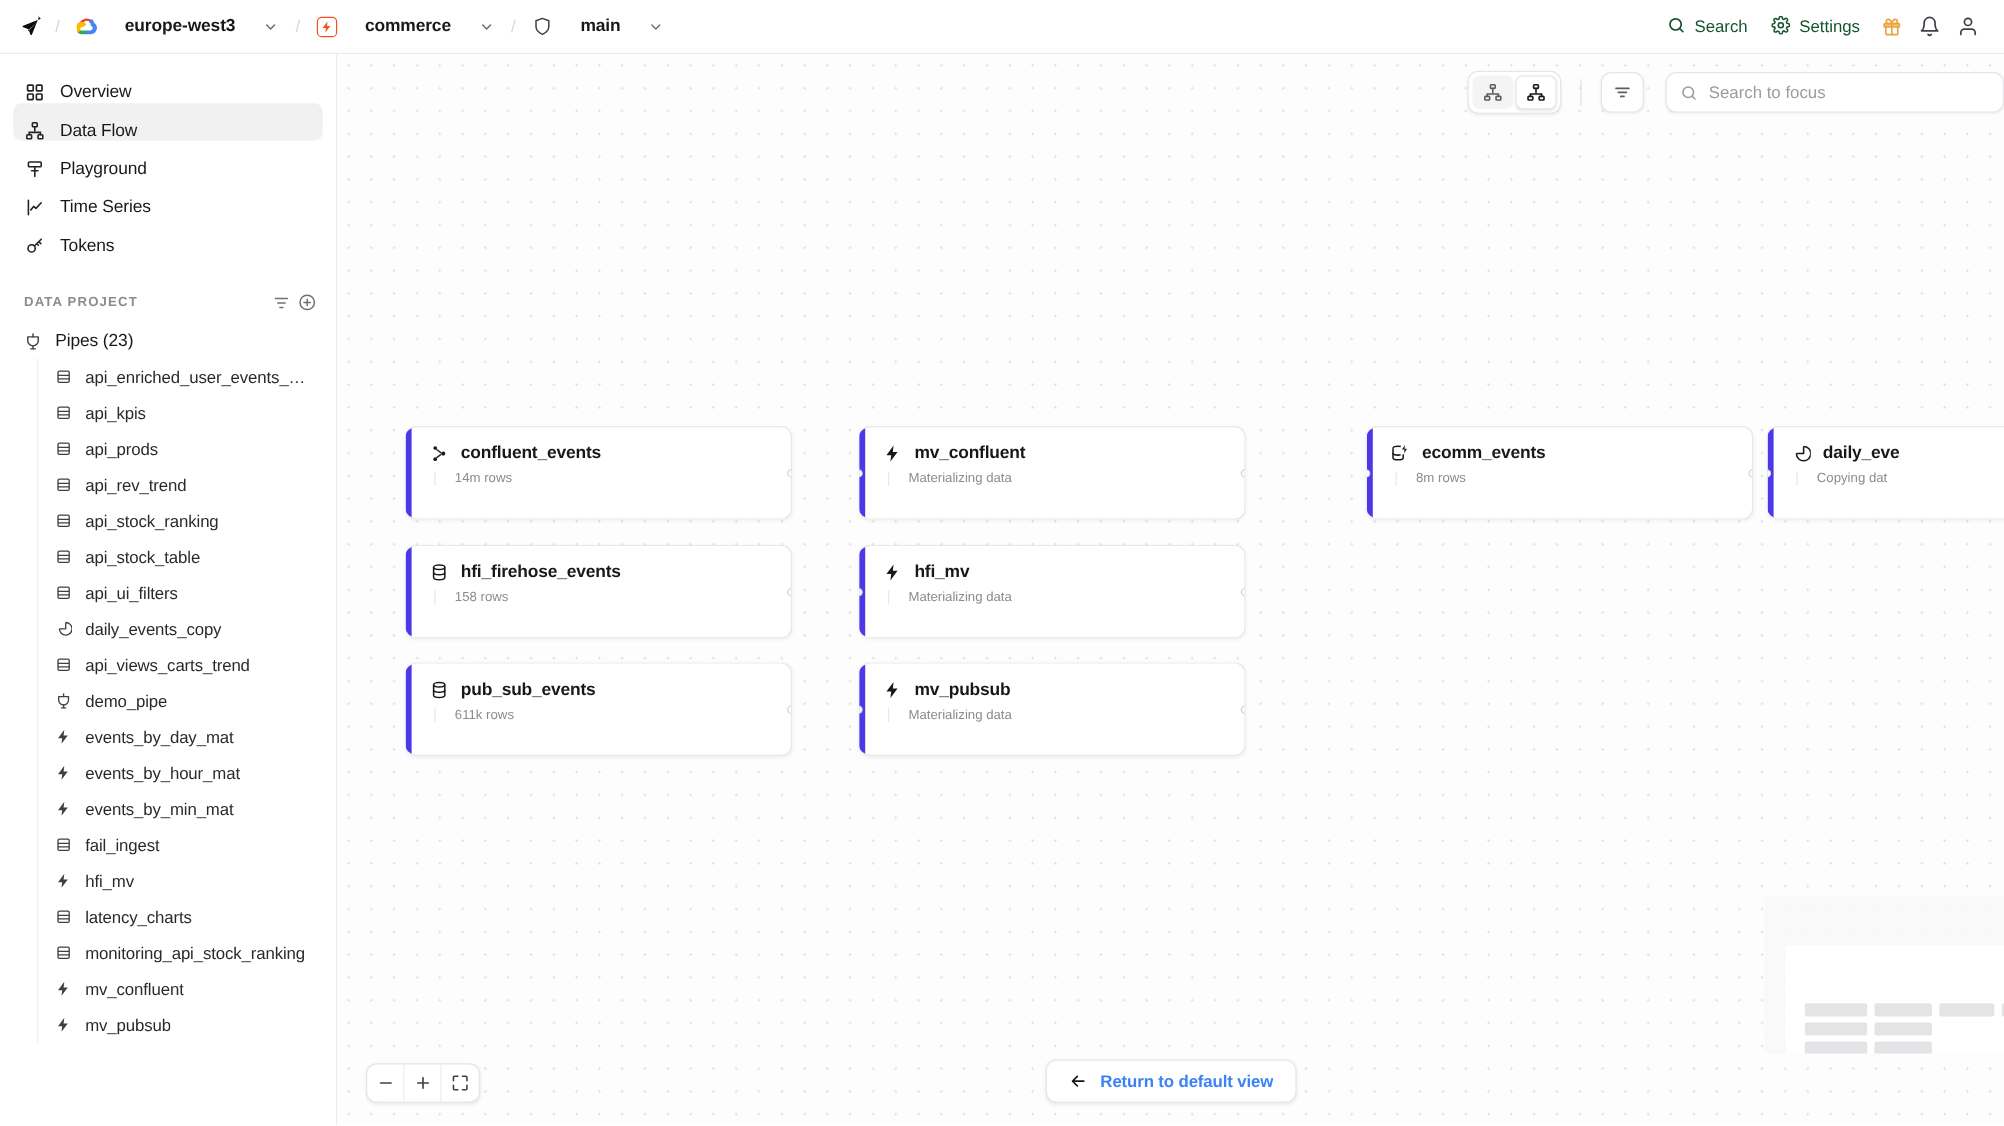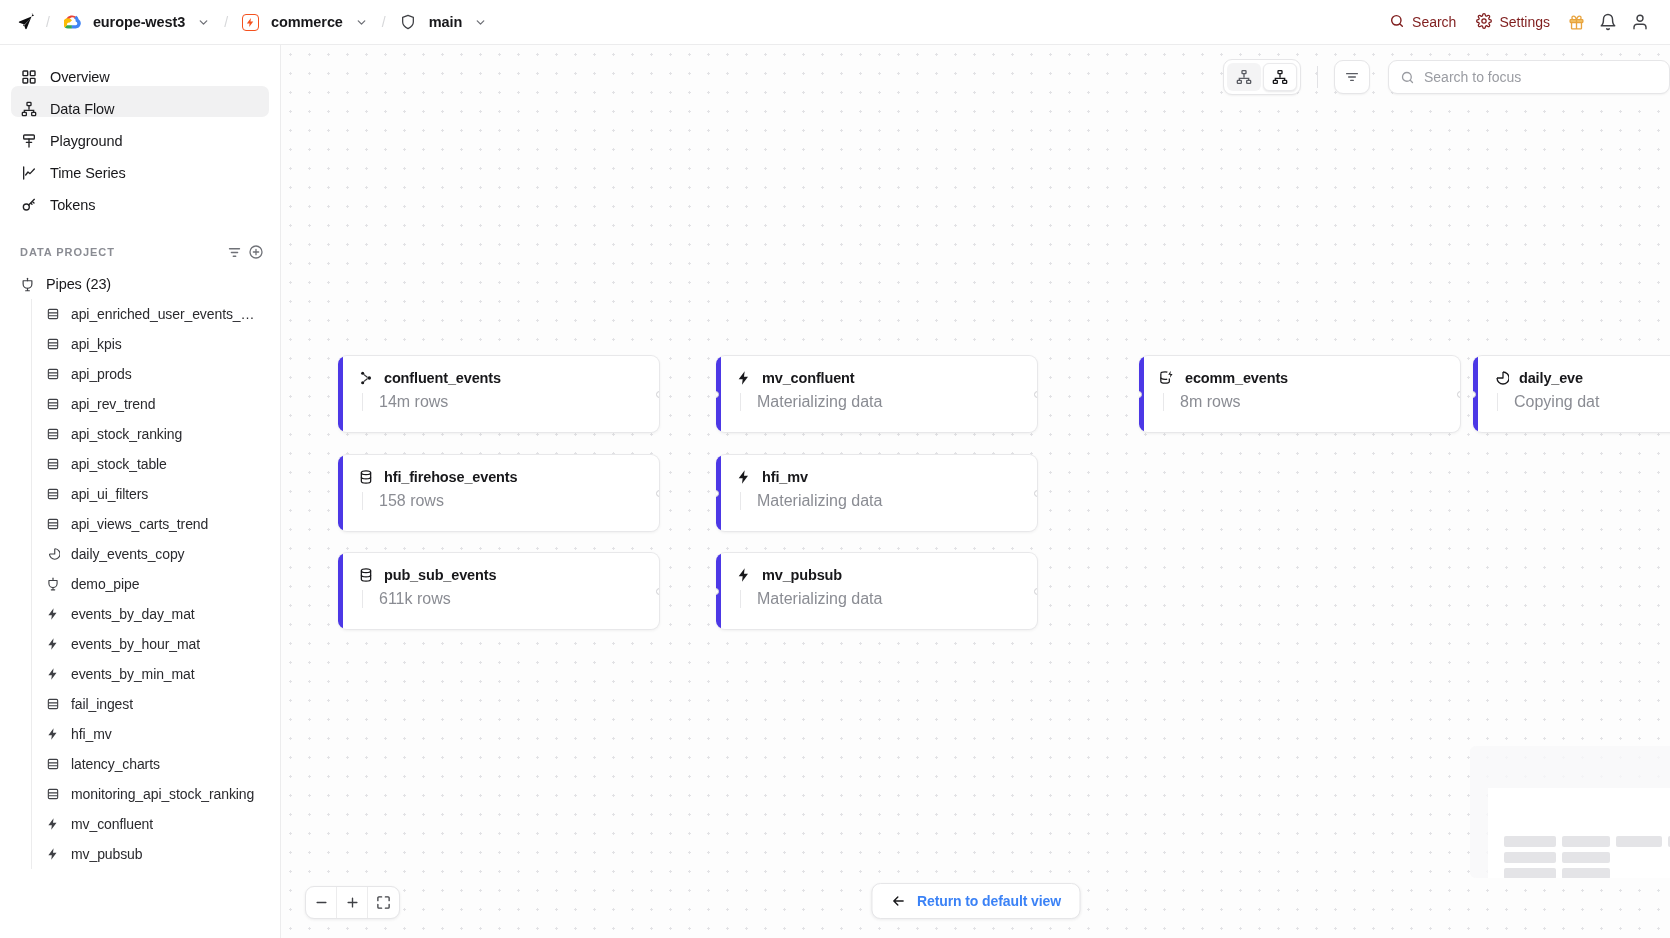--- a/index.html
+++ b/index.html
@@ -15,33 +15,33 @@
   
   .topbar {
     height: 45px; flex: 0 0 45px;
     border-bottom: 1px solid #ececed;
     display: flex; align-items: center;
     padding: 0 14px 0 16px;
     background: #fff;
   }
   .logo-icon { width: 20px; height: 20px; display: flex; align-items: center; justify-content: center; color: #0b0b0d; }
   .crumb-sep { color: #d7d8da; font-size: 14px; margin: 0 10px; user-select: none; }
-  .crumb { display: flex; align-items: center; gap: 12px; padding: 4px 4px; border-radius: 6px; cursor: pointer; }
+  .crumb { display: flex; align-items: center; gap: 23px; padding: 4px 4px; border-radius: 6px; cursor: pointer; }
   .crumb-label { font-size: 14.5px; color: #18181b; font-weight: 600; letter-spacing: -.1px; }
   .chev { color: #6f7177; display: flex; align-items: center; }
   .gcp-icon { width: 17px; height: 17px; }
   .ws-icon {
     width: 17px; height: 17px; border: 1.6px solid #f4511e; border-radius: 4px;
     display: flex; align-items: center; justify-content: center; color: #f4511e;
   }
   .branch-icon { width: 17px; height: 17px; color: #3f4045; display: flex; align-items: center; }
   .topbar-spacer { flex: 1; }
   .tb-action {
     display: flex; align-items: center; gap: 7px;
-    font-size: 14px; color: #7f1d1d; padding: 6px 10px;
+    font-size: 14px; color: #14532d; padding: 6px 10px;
     border-radius: 7px; cursor: pointer;
   }
   .tb-icon-btn {
     width: 32px; height: 32px; border-radius: 7px; display: flex;
     align-items: center; justify-content: center; cursor: pointer; color: #3f4045;
   }
 
   
   .body { flex: 1; display: flex; min-height: 0; }
 
@@ -154,21 +154,21 @@
     overflow: hidden;
   }
   .node-accent { width: 5px; flex: 0 0 5px; background: #4c38e6; border-radius: 8px 0 0 8px; }
   .node-inner { flex: 1; padding: 13px 16px 0 14px; min-width: 0; }
   .node-head { display: flex; align-items: center; gap: 10px; }
   .node-icon { width: 17px; height: 17px; flex: 0 0 17px; color: #18181b; display: flex; align-items: center; justify-content: center; }
   .node-title { font-size: 14.5px; font-weight: 700; color: #18181b; letter-spacing: -.15px; white-space: nowrap; }
   .node-sub {
     margin-top: 7px; margin-left: 5px; padding-left: 16px;
     border-left: 1px solid #e8e8ea;
-    font-size: 16px; color: #8a8c93; white-space: nowrap;
+    font-size: 11px; color: #8a8c93; white-space: nowrap;
   }
   .port { position: absolute; width: 7px; height: 7px; border-radius: 50%; background: #fff; border: 1.2px solid #cfcfd3; top: 50%; margin-top: -3.5px; z-index: 3; }
   .port.in { left: -4px; } .port.out { right: -4px; }
 
   
   .zoom-controls {
     position: absolute; left: 24px; bottom: 19px;
     display: flex; background: #fff; border: 1px solid #e6e6e8;
     border-radius: 9px; box-shadow: 0 1px 3px rgba(16,17,26,.07);
     overflow: hidden; z-index: 12;
@@ -446,35 +446,35 @@
             <span class="tree-icon">
                 <svg width="14" height="14" viewBox="0 0 24 24" fill="none" stroke="currentColor" stroke-width="1.9">
                   <rect x="4" y="4" width="16" height="16" rx="2"></rect>
                   <path d="M4 10h16M4 15h16"></path>
                 </svg>
               </span>
             <span class="tree-label">api_ui_filters</span>
           </div>
           <div class="tree-item">
             <span class="tree-icon">
-                <svg width="14" height="14" viewBox="0 0 24 24" fill="none" stroke="currentColor" stroke-width="1.9">
-                  <rect x="4" y="4" width="16" height="16" rx="2"></rect>
-                  <path d="M4 10h16M4 15h16"></path>
-                </svg>
-              </span>
-            <span class="tree-label">api_views_carts_trend</span>
-          </div>
-          <div class="tree-item">
-            <span class="tree-icon">
                 <svg width="14" height="14" viewBox="0 0 24 24" fill="none" stroke="currentColor" stroke-width="1.9" stroke-linejoin="round">
                   <path d="M15 3a9 9 0 1 1-9 9"></path>
                   <path d="M15 3v9H6"></path>
                 </svg>
               </span>
             <span class="tree-label">daily_events_copy</span>
+          </div>
+          <div class="tree-item">
+            <span class="tree-icon">
+                <svg width="14" height="14" viewBox="0 0 24 24" fill="none" stroke="currentColor" stroke-width="1.9">
+                  <rect x="4" y="4" width="16" height="16" rx="2"></rect>
+                  <path d="M4 10h16M4 15h16"></path>
+                </svg>
+              </span>
+            <span class="tree-label">api_views_carts_trend</span>
           </div>
           <div class="tree-item">
             <span class="tree-icon">
                 <svg width="14" height="14" viewBox="0 0 24 24" fill="none" stroke="currentColor" stroke-width="1.9" stroke-linecap="round" stroke-linejoin="round">
                   <path d="M12 2v4"></path>
                   <path d="M5 6h14v5a7 7 0 0 1-14 0z"></path>
                   <path d="M12 18v4M9 22h6"></path>
                 </svg>
               </span>
             <span class="tree-label">demo_pipe</span>

